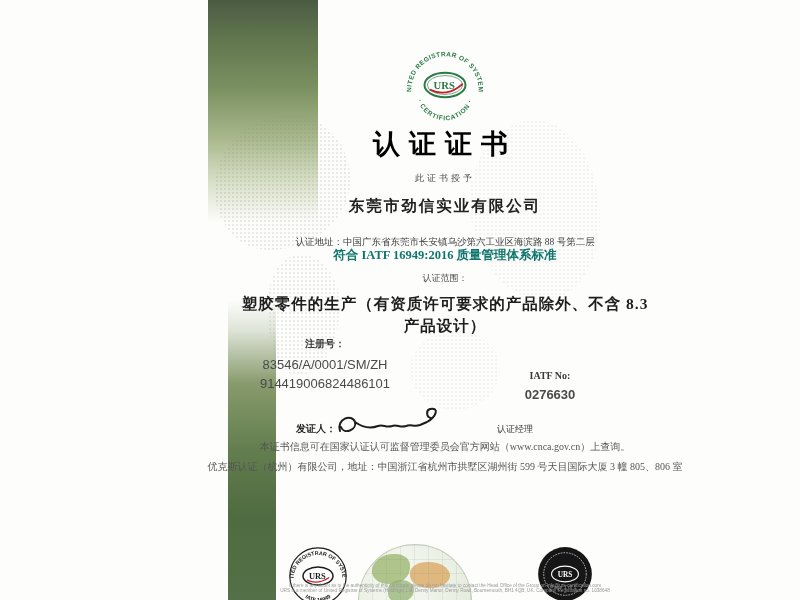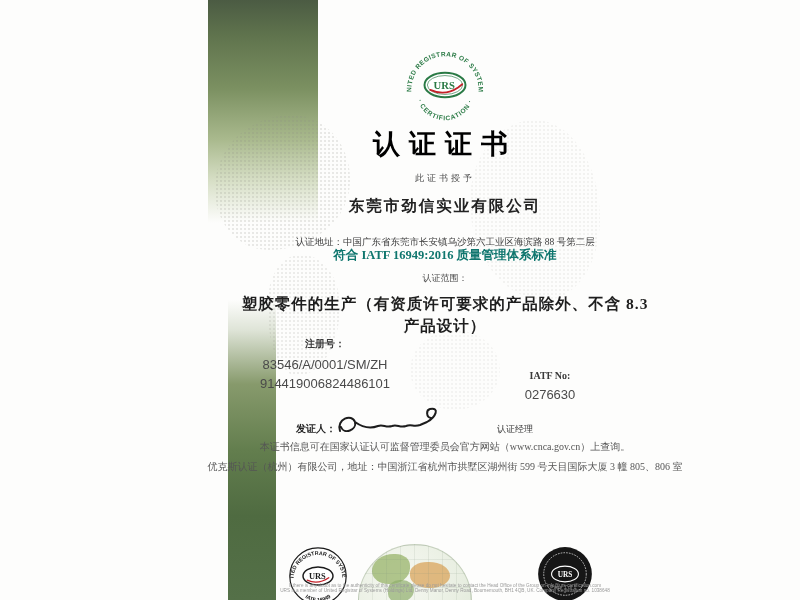--- a/index.html
+++ b/index.html
@@ -91,21 +91,21 @@
   <div class="col" style="left:240px;top:337px;width:170px;">
     <div class="flabel">注册号：</div>
     <div class="fvalue" style="margin-top:6px;">83546/A/0001/SM/ZH</div>
   </div>
 
   <div class="col" style="left:235px;top:370px;width:180px;">
     <div class="fvalue" style="margin-top:6px;text-align:center;">914419006824486101</div>
   </div>
   <div class="col" style="left:490px;top:370px;width:120px;">
     <div class="flabel">IATF No:</div>
-    <div class="fvalue" style="margin-top:6px;">0276630</div>
+    <div class="fvalue" style="margin-top:6px;font-weight:bold;">0276630</div>
   </div>
 
   <div class="sig-label">发证人：</div>
   <div class="stamp" style="left:330px;top:405px;width:120px;height:40px;">
     <svg width="120" height="40" viewBox="0 0 120 40">
       <path d="M10,26 C6,14 22,8 25,17 C27,25 14,30 11,22 M25,17 C32,22 40,24 48,21 C53,19 56,23 62,21 C67,19 70,23 76,21 C81,19 84,22 90,20 L97,17 C106,12 110,2 100,4 C96,5 96,12 101,13" fill="none" stroke="#1c1c1c" stroke-width="2" stroke-linecap="round" stroke-linejoin="round"></path>
     </svg>
   </div>
   <div class="sig-role">认证经理</div>
 

